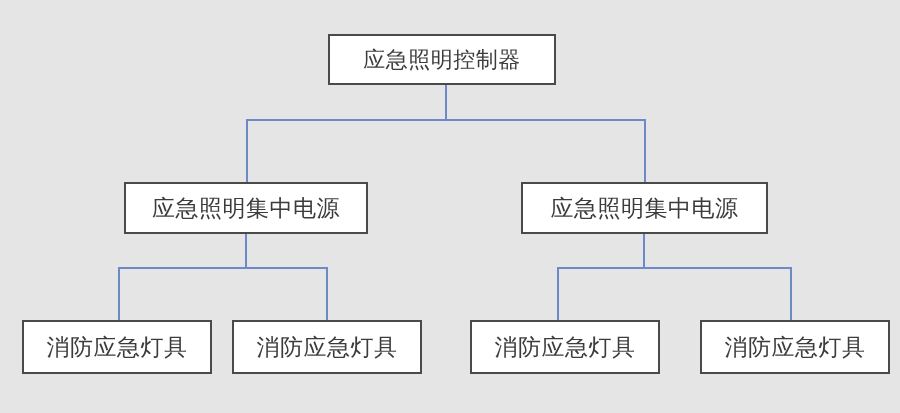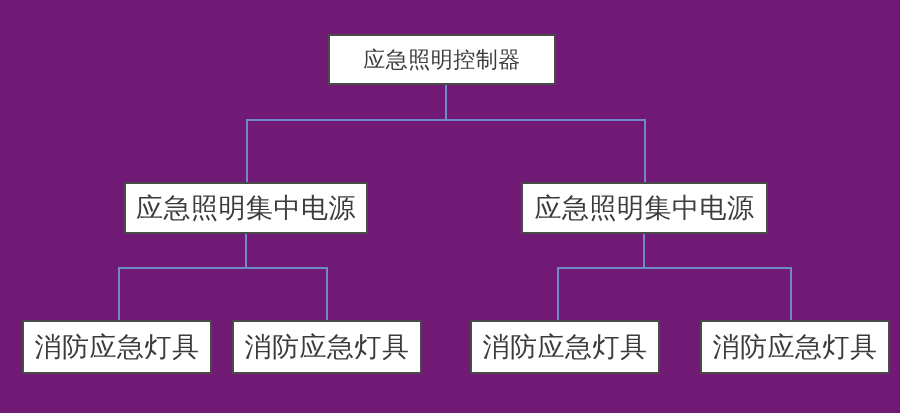--- a/index.html
+++ b/index.html
@@ -8,21 +8,21 @@
     padding: 0;
     background: #ffffff;
   }
   body {
     font-family: "Liberation Sans", "DejaVu Sans", sans-serif;
   }
   #diagram-canvas {
     position: relative;
     width: 900px;
     height: 413px;
-    background: #701a75;
+    background: #e5e5e5;
     overflow: hidden;
   }
   #connector-layer {
     position: absolute;
     left: 0;
     top: 0;
     width: 900px;
     height: 413px;
     pointer-events: none;
   }
@@ -31,21 +31,21 @@
     box-sizing: border-box;
     background: #ffffff;
     border: 2px solid #4a4a4a;
     display: flex;
     align-items: center;
     justify-content: center;
     z-index: 2;
   }
   .node-label {
     color: #3c3c3c;
-    font-size: 27px;
+    font-size: 23px;
     line-height: 1;
     letter-spacing: 0.5px;
     white-space: nowrap;
     font-weight: 400;
   }
   .node-root  { left: 328px; top: 34px;  width: 228px; height: 51px; }
   .node-root .node-label { font-size: 22px; }
   .node-psu-left  { left: 124px; top: 182px; width: 244px; height: 52px; }
   .node-psu-right { left: 521px; top: 182px; width: 247px; height: 52px; }
   .node-lum-1 { left: 22px;  top: 320px; width: 190px; height: 54px; }

